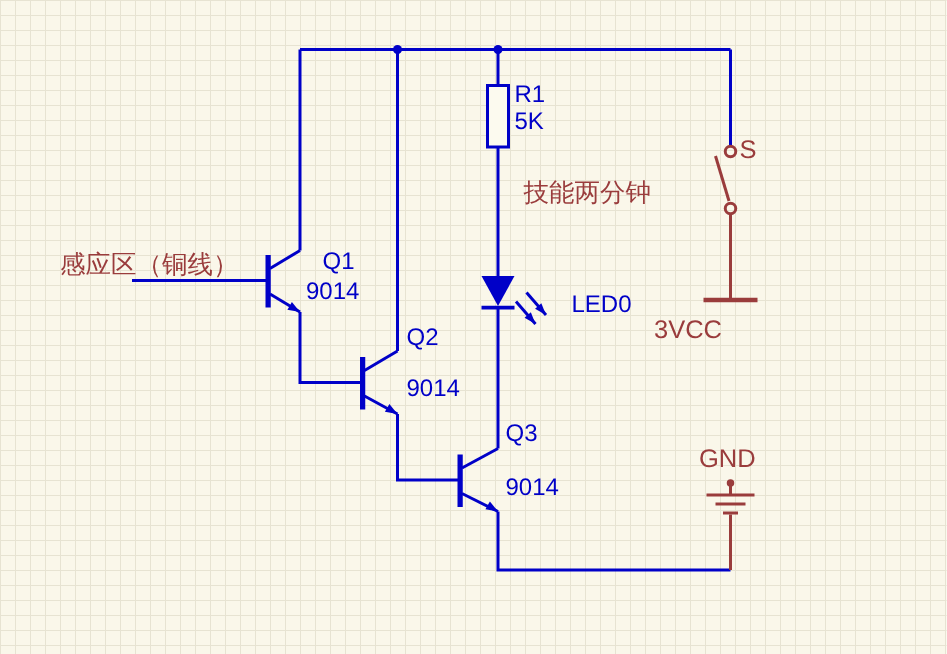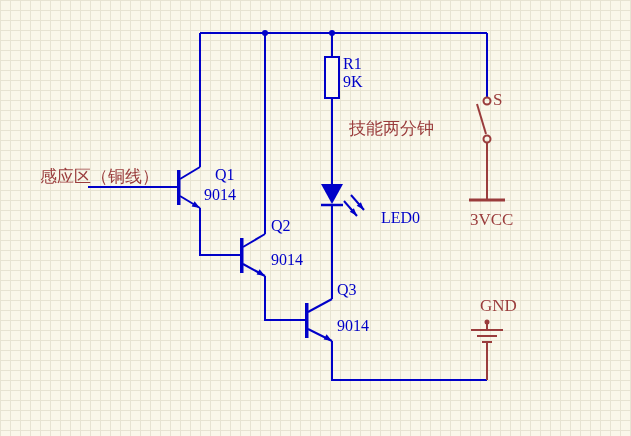--- a/index.html
+++ b/index.html
@@ -14,21 +14,21 @@
   svg{position:absolute;left:0;top:0;}
   .w{stroke:var(--wire,#0000c8);stroke-width:2;fill:none;}
   .w3{stroke:var(--wire,#0000c8);stroke-width:2.5;fill:none;}
   .wf{fill:var(--wire,#0000c8);stroke:none;}
   .m{stroke:var(--maroon,#9a3c3c);stroke-width:2;fill:none;}
   .m3{stroke:var(--maroon,#9a3c3c);stroke-width:3;fill:none;}
   .mf{fill:var(--maroon,#9a3c3c);stroke:none;}
   .rbody{fill:#fcfaef;stroke:var(--wire,#0000c8);stroke-width:2;}
   .lbl{
     position:absolute;white-space:nowrap;line-height:1.05;
-    font-family:Liberation Serif, serif;
+    font-family:Liberation Sans, sans-serif;
     font-size:16px;color:var(--wire,#0000c8);
   }
   .maroon{color:var(--maroon,#9a3c3c);font-size:17px;}
 </style>
 </head>
 <body>
 
 <div class="canvas">
 
   <svg width="631" height="436" viewBox="0 0 631 436">
@@ -113,21 +113,21 @@
   <div class="lbl" style="left:215px;top:167px">Q1</div>
   <div class="lbl" style="left:204px;top:187px">9014</div>
 
   <div class="lbl" style="left:271px;top:218px">Q2</div>
   <div class="lbl" style="left:271px;top:252px">9014</div>
 
   <div class="lbl" style="left:337px;top:282px">Q3</div>
   <div class="lbl" style="left:337px;top:318px">9014</div>
 
   <div class="lbl" style="left:343px;top:56px">R1</div>
-  <div class="lbl" style="left:343px;top:74px">9K</div>
+  <div class="lbl" style="left:343px;top:74px">5K</div>
 
-  <div class="lbl" style="left:381px;top:210px">LED0</div>
+  <div class="lbl" style="left:381px;top:196px">LED0</div>
 
   <div class="lbl maroon" style="left:493px;top:91px">S</div>
-  <div class="lbl maroon" style="left:470px;top:211px">3VCC</div>
-  <div class="lbl maroon" style="left:480px;top:297px">GND</div>
+  <div class="lbl maroon" style="left:436px;top:211px">3VCC</div>
+  <div class="lbl maroon" style="left:466px;top:297px">GND</div>
 
 </div>
 
 </body></html>

